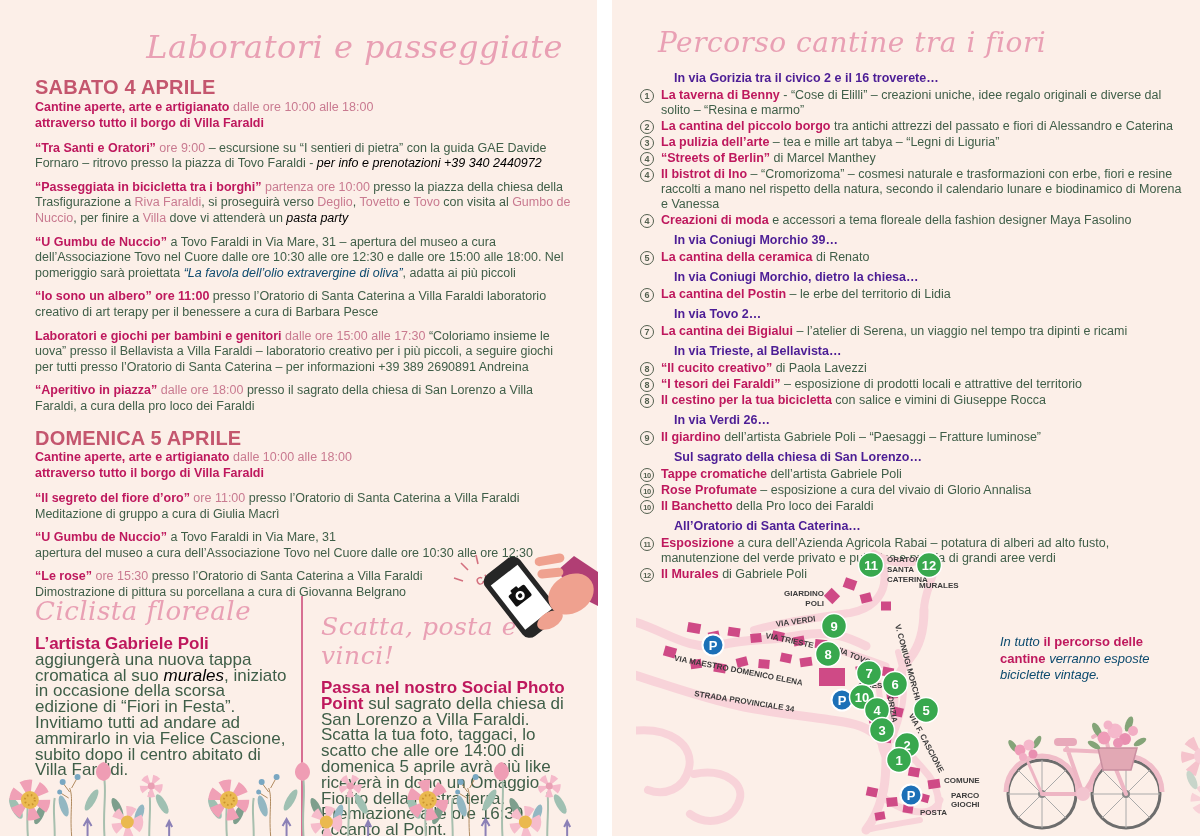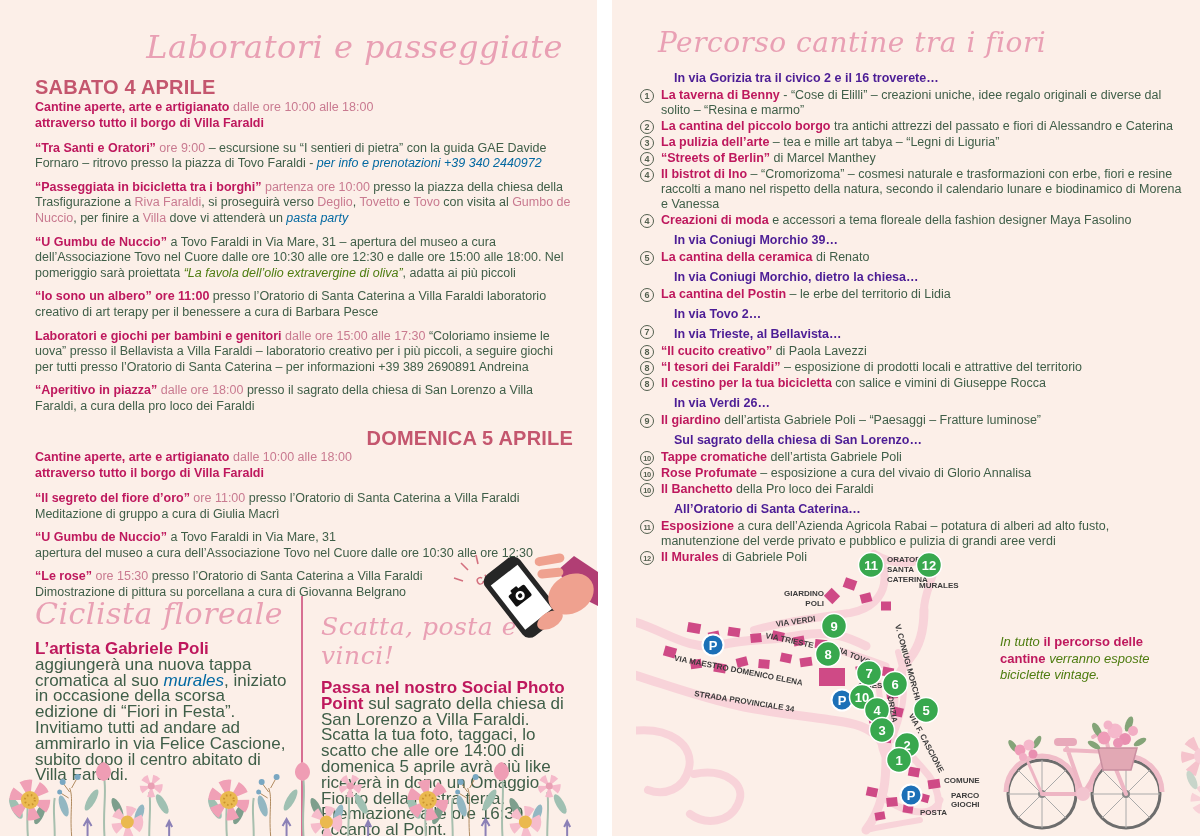--- a/index.html
+++ b/index.html
@@ -10,34 +10,34 @@
   .page-right{left:612px;width:588px;}
 
   .script{font-family:"DejaVu Serif",serif;font-style:italic;color:#e9a0b4;letter-spacing:.5px;}
   .script-tl{position:absolute;top:28px;right:34px;font-size:32px;}
   .script-tr{position:absolute;top:26px;left:46px;font-size:28px;}
 
   .content-left{position:absolute;top:64px;left:35px;right:24px;font-size:12.5px;line-height:15.6px;}
   h1.day{font-size:20px;color:#c4566e;margin:16px 0 3px 0;font-weight:bold;letter-spacing:.2px;}
   .subtitle{margin:0 0 10px 0;line-height:16px;}
   .event{margin:0 0 8px 0;}
-  .day2{margin-top:20px;text-align:right;}
+  .day2{margin-top:20px;}
 
   
   .s-g{color:#3f5e48;}
-  .s-gi{color:#0369a1;font-style:italic;}
+  .s-gi{color:#000000;font-style:italic;}
   .s-r{color:#be185d;font-weight:bold;}
   .s-p{color:#c97a90;}
-  .s-pi{color:#4d7c0f;font-style:italic;}
+  .s-pi{color:#0c4a6e;font-style:italic;}
 
   .bottom-cols{position:absolute;top:596px;left:35px;right:18px;display:flex;}
   .bcol1{width:252px;padding-right:14px;}
   .bcol2{flex:1;border-left:2px solid #d76f92;padding-left:18px;}
   .bcol .script-h{font-size:25px;margin:0 0 10px 0;}
-  .bcol1 .script-h{font-size:30px;}
+  .bcol1 .script-h{font-size:26px;}
   .bcol2 .script-h{font-size:25px;margin-top:16px;}
   .bcol-text{font-size:17px;line-height:15.8px;}
 
   .flower-border{position:absolute;left:0;bottom:0;width:597px;height:88px;}
   .phone-illo{position:absolute;top:536px;left:438px;width:160px;height:116px;}
 
   .cantine-list{position:absolute;top:66px;left:28px;right:12px;font-size:12.5px;line-height:15px;}
   .loc-h{margin:5px 0 2px 34px;font-weight:bold;color:#4c1d95;}
   .c-item{position:relative;padding-left:21px;margin:1px 0;}
   .badge{position:absolute;left:0;top:1px;width:14px;height:14px;border:1.2px solid #53604f;
@@ -168,21 +168,21 @@
         <div class="c-item"><span class="badge">2</span><span><span class="s-r">La cantina del piccolo borgo</span><span class="s-g"> tra antichi attrezzi del passato e fiori di Alessandro e Caterina</span></span></div>
         <div class="c-item"><span class="badge">3</span><span><span class="s-r">La pulizia dell’arte</span><span class="s-g"> – tea e mille art tabya – “Legni di Liguria”</span></span></div>
         <div class="c-item"><span class="badge">4</span><span><span class="s-r">“Streets of Berlin”</span><span class="s-g"> di Marcel Manthey</span></span></div>
         <div class="c-item"><span class="badge">4</span><span><span class="s-r">Il bistrot di Ino</span><span class="s-g"> – “Cromorizoma” – cosmesi naturale e trasformazioni con erbe, fiori e resine raccolti a mano nel rispetto della natura, secondo il calendario lunare e biodinamico di Morena e Vanessa</span></span></div>
         <div class="c-item"><span class="badge">4</span><span><span class="s-r">Creazioni di moda</span><span class="s-g"> e accessori a tema floreale della fashion designer Maya Fasolino</span></span></div>
         <div class="loc-h">In via Coniugi Morchio 39…</div>
         <div class="c-item"><span class="badge">5</span><span><span class="s-r">La cantina della ceramica</span><span class="s-g"> di Renato</span></span></div>
         <div class="loc-h">In via Coniugi Morchio, dietro la chiesa…</div>
         <div class="c-item"><span class="badge">6</span><span><span class="s-r">La cantina del Postin</span><span class="s-g"> – le erbe del territorio di Lidia</span></span></div>
         <div class="loc-h">In via Tovo 2…</div>
-        <div class="c-item"><span class="badge">7</span></div>
+        <div class="c-item"><span class="badge">7</span><span><span class="s-r">La cantina dei Bigialui</span><span class="s-g"> – l’atelier di Serena, un viaggio nel tempo tra dipinti e ricami</span></span></div>
         <div class="loc-h">In via Trieste, al Bellavista…</div>
         <div class="c-item"><span class="badge">8</span><span><span class="s-r">“Il cucito creativo”</span><span class="s-g"> di Paola Lavezzi</span></span></div>
         <div class="c-item"><span class="badge">8</span><span><span class="s-r">“I tesori dei Faraldi”</span><span class="s-g"> – esposizione di prodotti locali e attrattive del territorio</span></span></div>
         <div class="c-item"><span class="badge">8</span><span><span class="s-r">Il cestino per la tua bicicletta</span><span class="s-g"> con salice e vimini di Giuseppe Rocca</span></span></div>
         <div class="loc-h">In via Verdi 26…</div>
         <div class="c-item"><span class="badge">9</span><span><span class="s-r">Il giardino</span><span class="s-g"> dell’artista Gabriele Poli – “Paesaggi – Fratture luminose”</span></span></div>
         <div class="loc-h">Sul sagrato della chiesa di San Lorenzo…</div>
         <div class="c-item"><span class="badge wide">10</span><span><span class="s-r">Tappe cromatiche</span><span class="s-g"> dell’artista Gabriele Poli</span></span></div>
         <div class="c-item"><span class="badge wide">10</span><span><span class="s-r">Rose Profumate</span><span class="s-g"> – esposizione a cura del vivaio di Glorio Annalisa</span></span></div>
         <div class="c-item"><span class="badge wide">10</span><span><span class="s-r">Il Banchetto</span><span class="s-g"> della Pro loco dei Faraldi</span></span></div>

